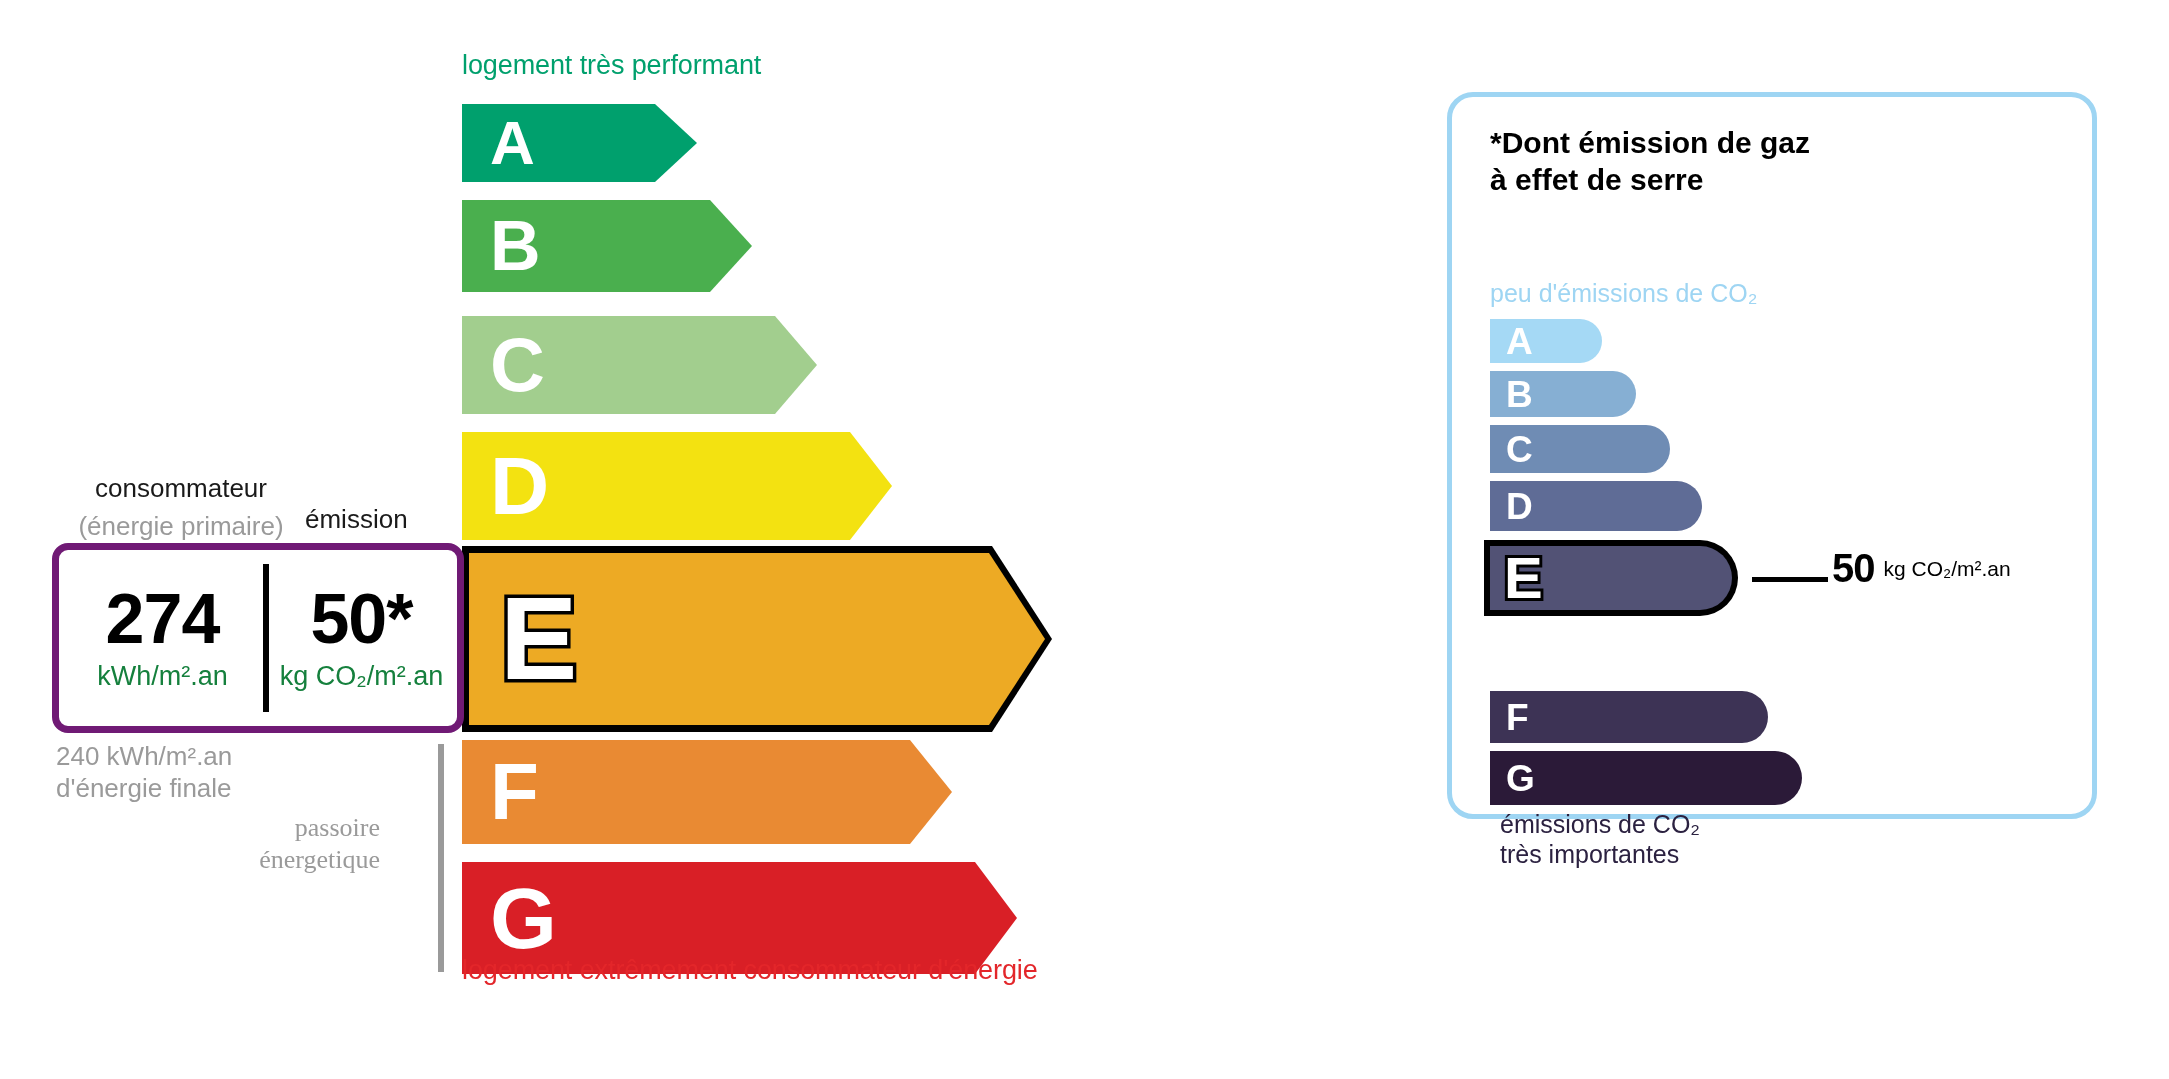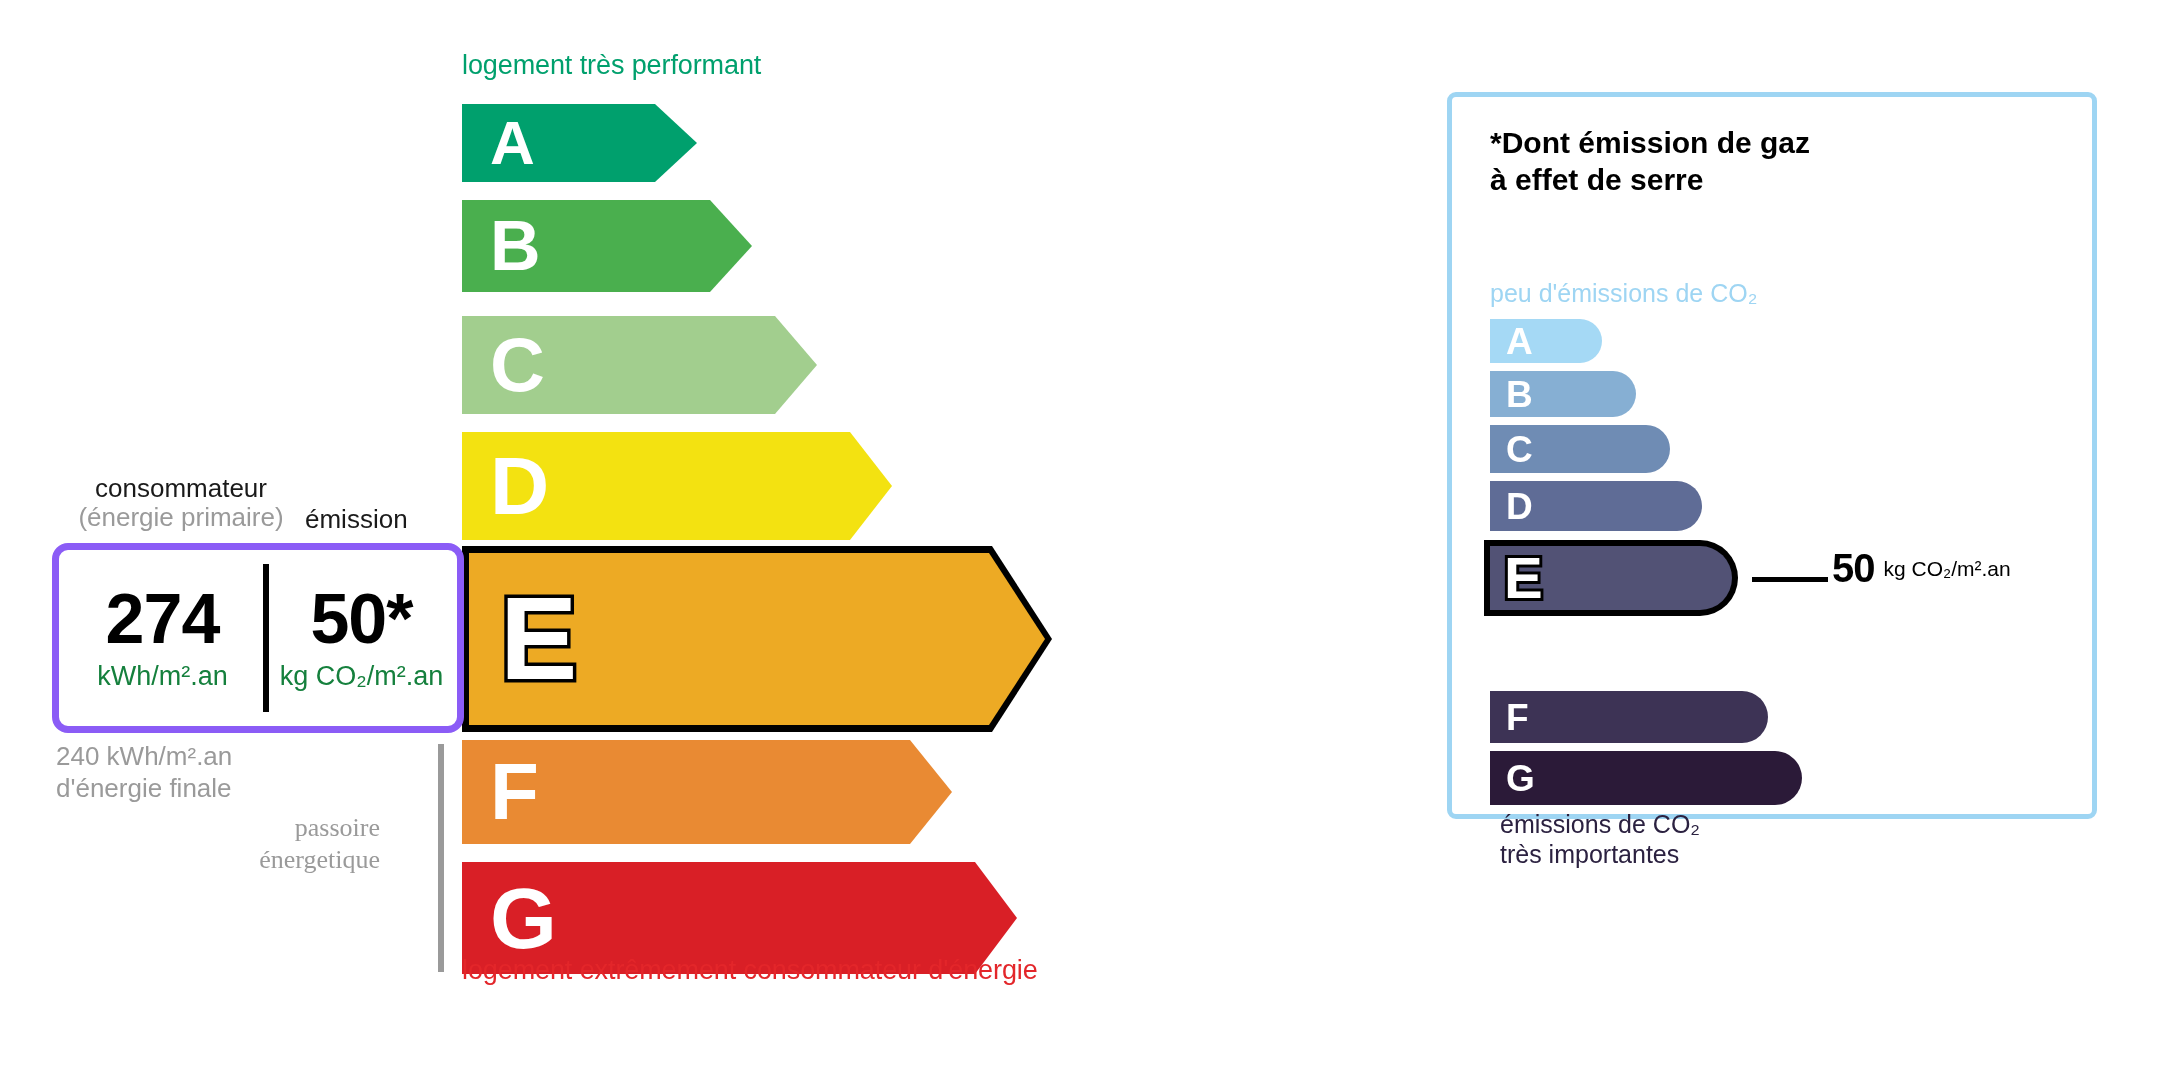--- a/index.html
+++ b/index.html
@@ -103,36 +103,36 @@
   
   #label-consommation {
     position: absolute;
     left: 66px; top: 474px;
     width: 230px;
     text-align: center;
     font-size: 26px;
     color: #1a1a1a;
     line-height: 1.1;
   }
-  #label-consommation .sub { color: #9a9a9a; display: block; }
+  #label-consommation .sub { color: #9a9a9a; display: block; margin-top: 9px; }
 
   #label-emissions {
     position: absolute;
     left: 305px; top: 504px;
     font-size: 26px;
     color: #1a1a1a;
   }
 
   
   #value-box {
     position: absolute;
     left: 52px; top: 543px;
     width: 412px; height: 190px;
     background: #ffffff;
-    border: 7px solid #8b5cf6;
+    border: 7px solid #701a75;
     border-radius: 16px;
     display: flex;
     z-index: 5;
   }
   #value-box .cell {
     flex: 1;
     position: relative;
     display: flex;
     flex-direction: column;
     align-items: center;
@@ -187,21 +187,21 @@
     width: 6px; height: 228px;
     background: #9a9a9a;
   }
 
   
   #co2-panel {
     position: absolute;
     left: 1447px; top: 92px;
     width: 650px; height: 727px;
     border: 5px solid #9ed5f3;
-    border-radius: 9px;
+    border-radius: 26px;
     background: #ffffff;
   }
 
   #co2-title {
     position: absolute;
     left: 38px; top: 28px;
     font-size: 30px;
     font-weight: bold;
     color: #000000;
     line-height: 1.22;

